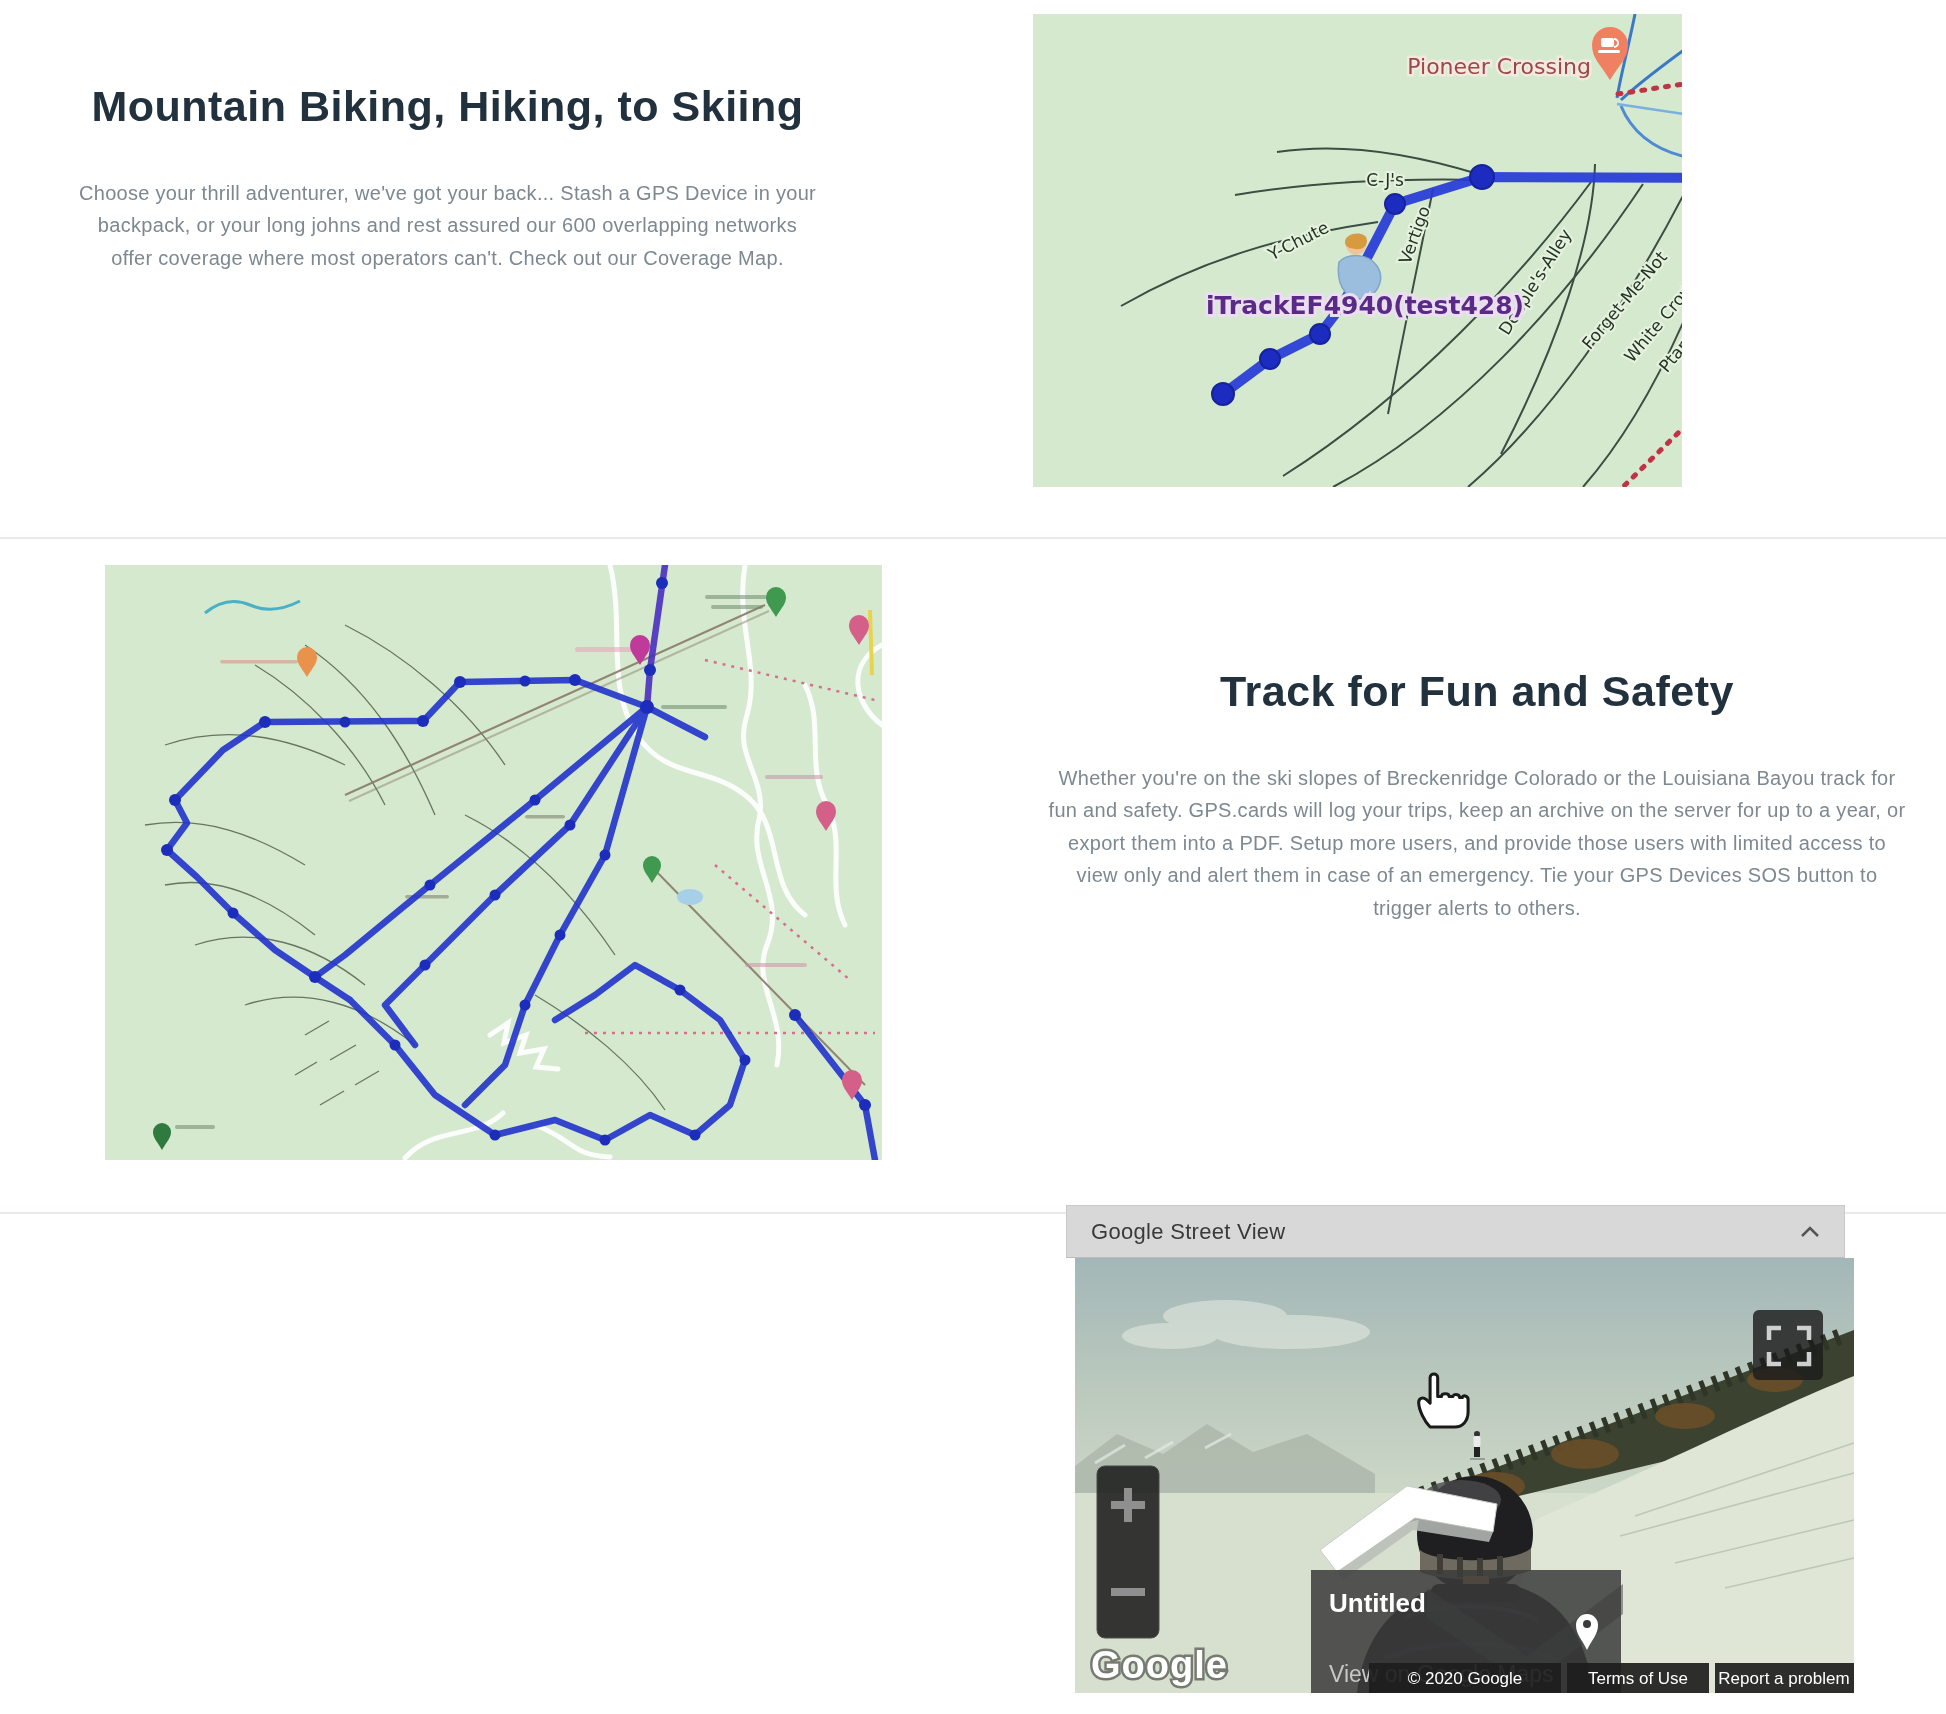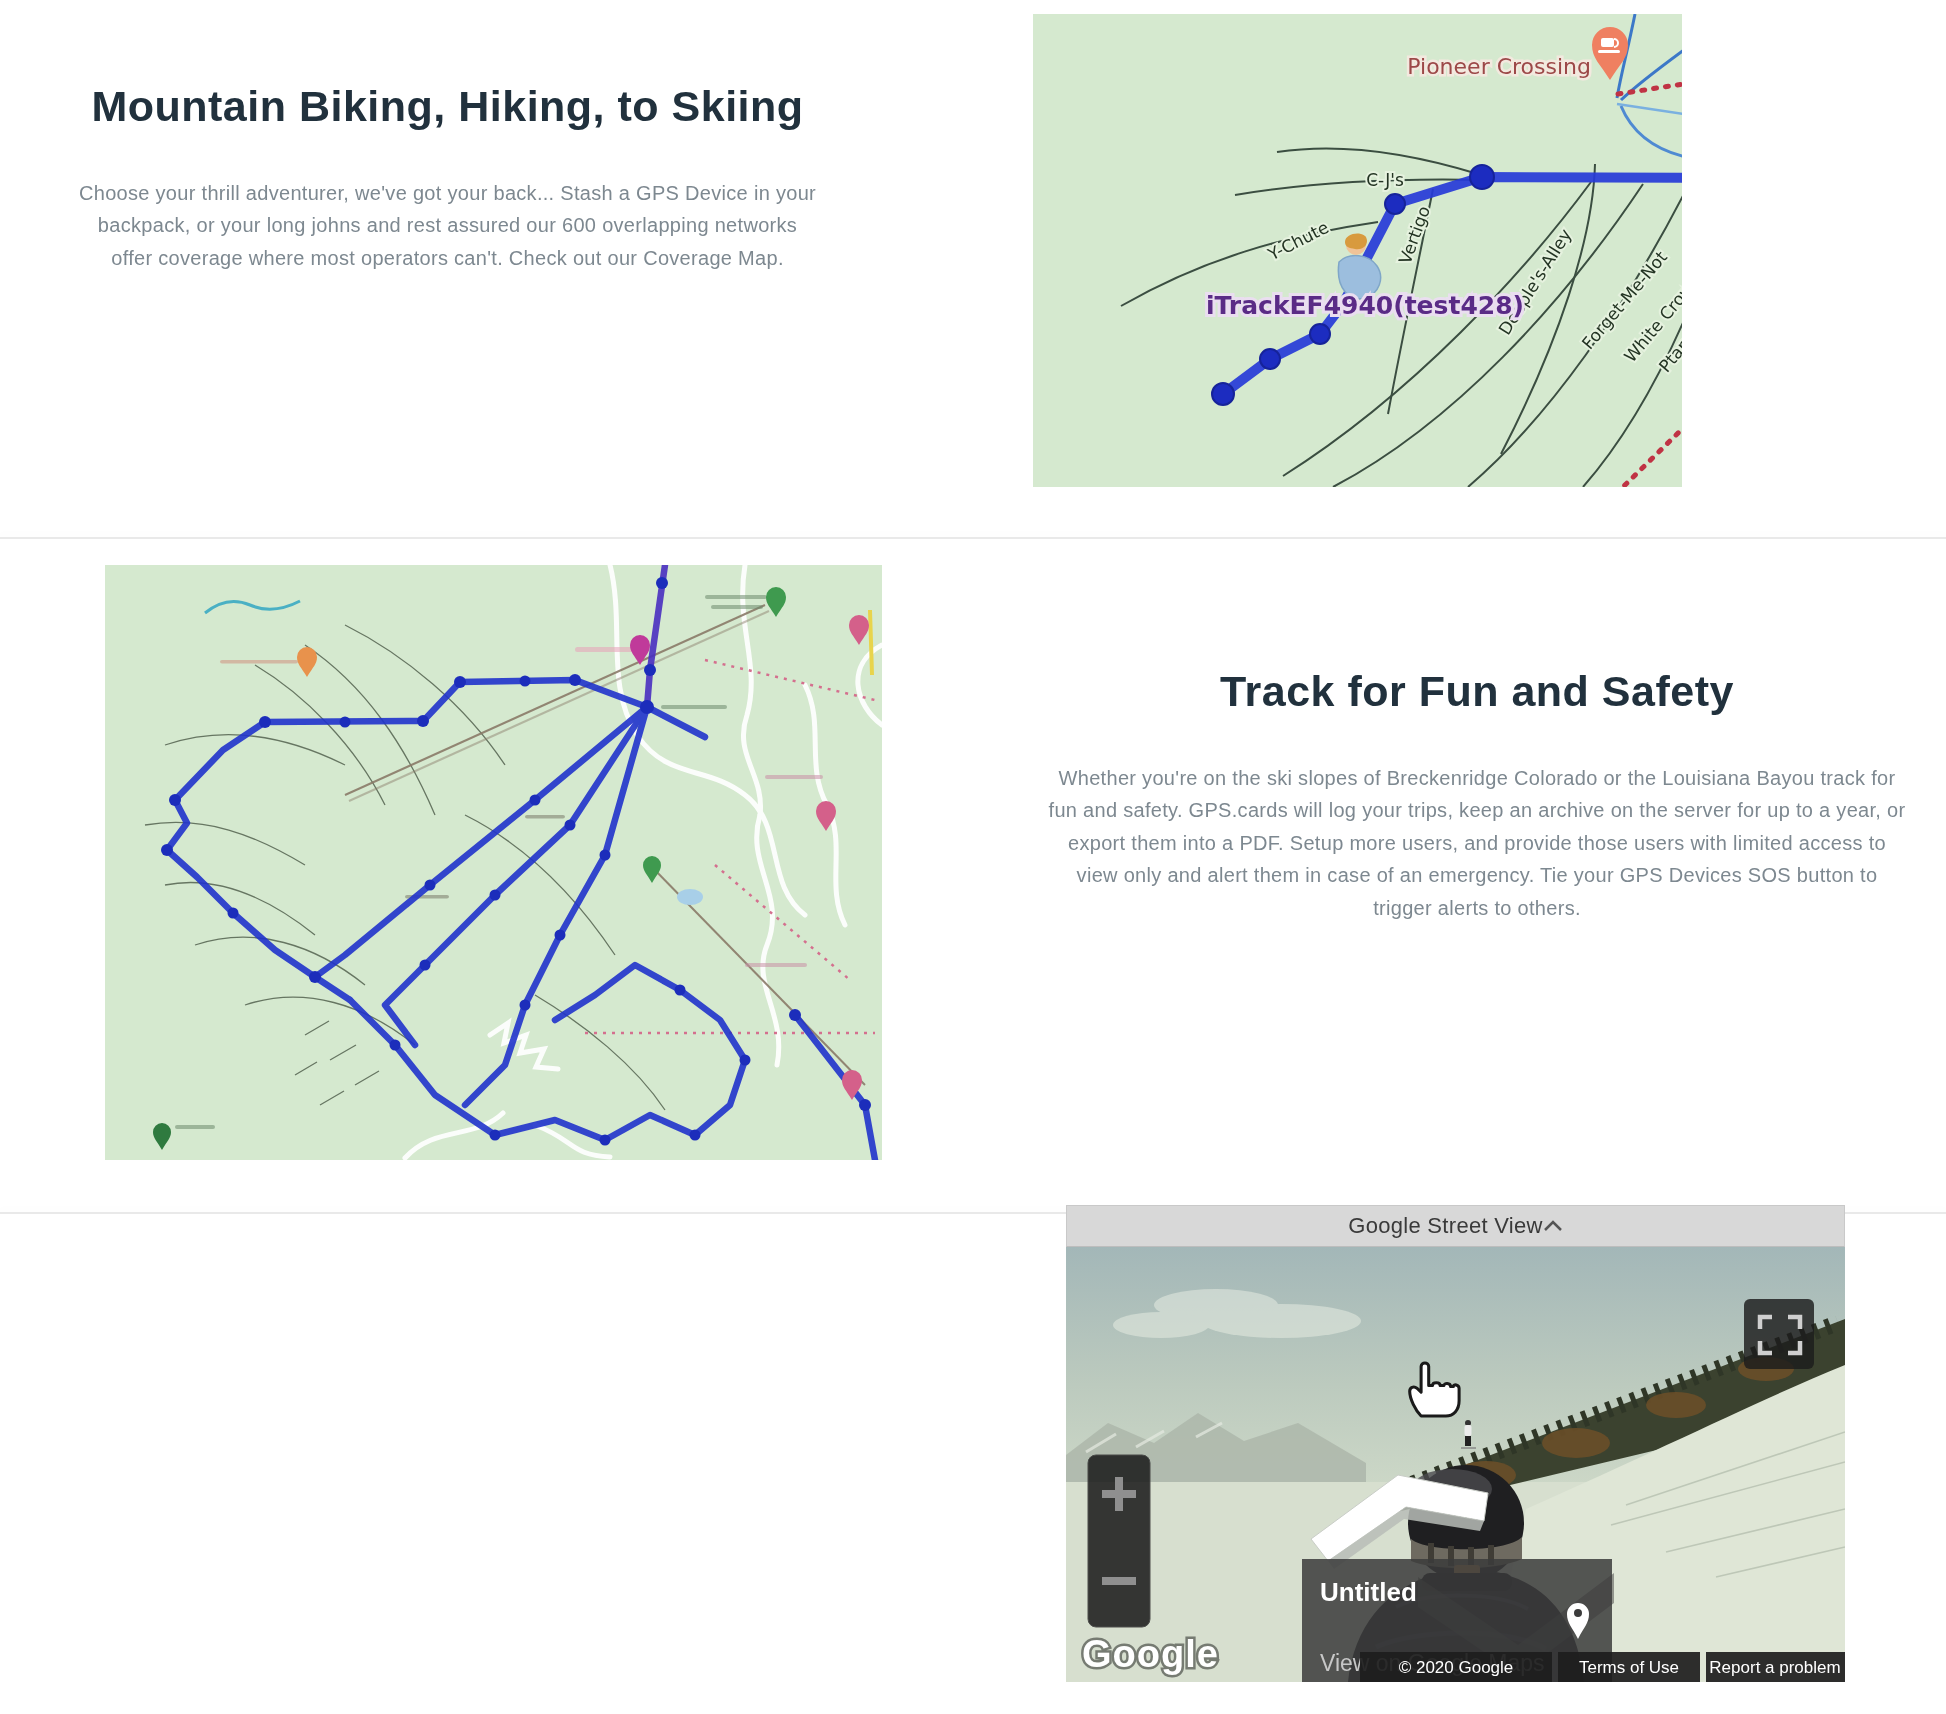--- a/index.html
+++ b/index.html
@@ -15,25 +15,25 @@
   .map-wrap svg{display:block;}
   
   .mlabel{font-family:"DejaVu Sans",sans-serif;font-size:17px;fill:#233423;
           paint-order:stroke;stroke:#e6f2df;stroke-width:4px;font-weight:500;}
   .place-label{font-family:"DejaVu Sans",sans-serif;font-size:22px;fill:#9c4848;
                paint-order:stroke;stroke:#f3e9df;stroke-width:5px;font-weight:500;}
   .tracker-label{font-family:"DejaVu Sans",sans-serif;font-size:25px;font-weight:bold;fill:#5a2b86;
                  paint-order:stroke;stroke:#eadef0;stroke-width:6px;}
   
   .sv-panel{position:absolute;left:1066px;top:1205px;width:779px;}
-  .sv-header{height:42px;background:#d8d8d8;border:1px solid #c9c9c9;border-bottom:1px solid #bdbdbd;
-             box-sizing:border-box;display:flex;align-items:center;justify-content:center;
+  .sv-header{height:53px;background:#d8d8d8;border:1px solid #c9c9c9;border-bottom:1px solid #bdbdbd;
+             box-sizing:border-box;display:flex;align-items:center;justify-content:space-between;
              padding:0 24px 0 24px;}
   .sv-title{font-size:22px;color:#3a3a3a;letter-spacing:.3px;}
-  .sv-body{position:relative;width:647px;height:435px;background:#fca5a5;}
+  .sv-body{position:relative;width:647px;height:435px;background:#fca5a5;margin-left:9px;}
   .sv-body svg{display:block;}
   .sv-text{font-family:"Liberation Sans",sans-serif;}
 </style>
 </head>
 <body>
 
 <div class="page">
 
   <div class="txt-block" style="left:75px;top:82px;width:745px;">
     <h2>Mountain Biking, Hiking, to Skiing</h2>

